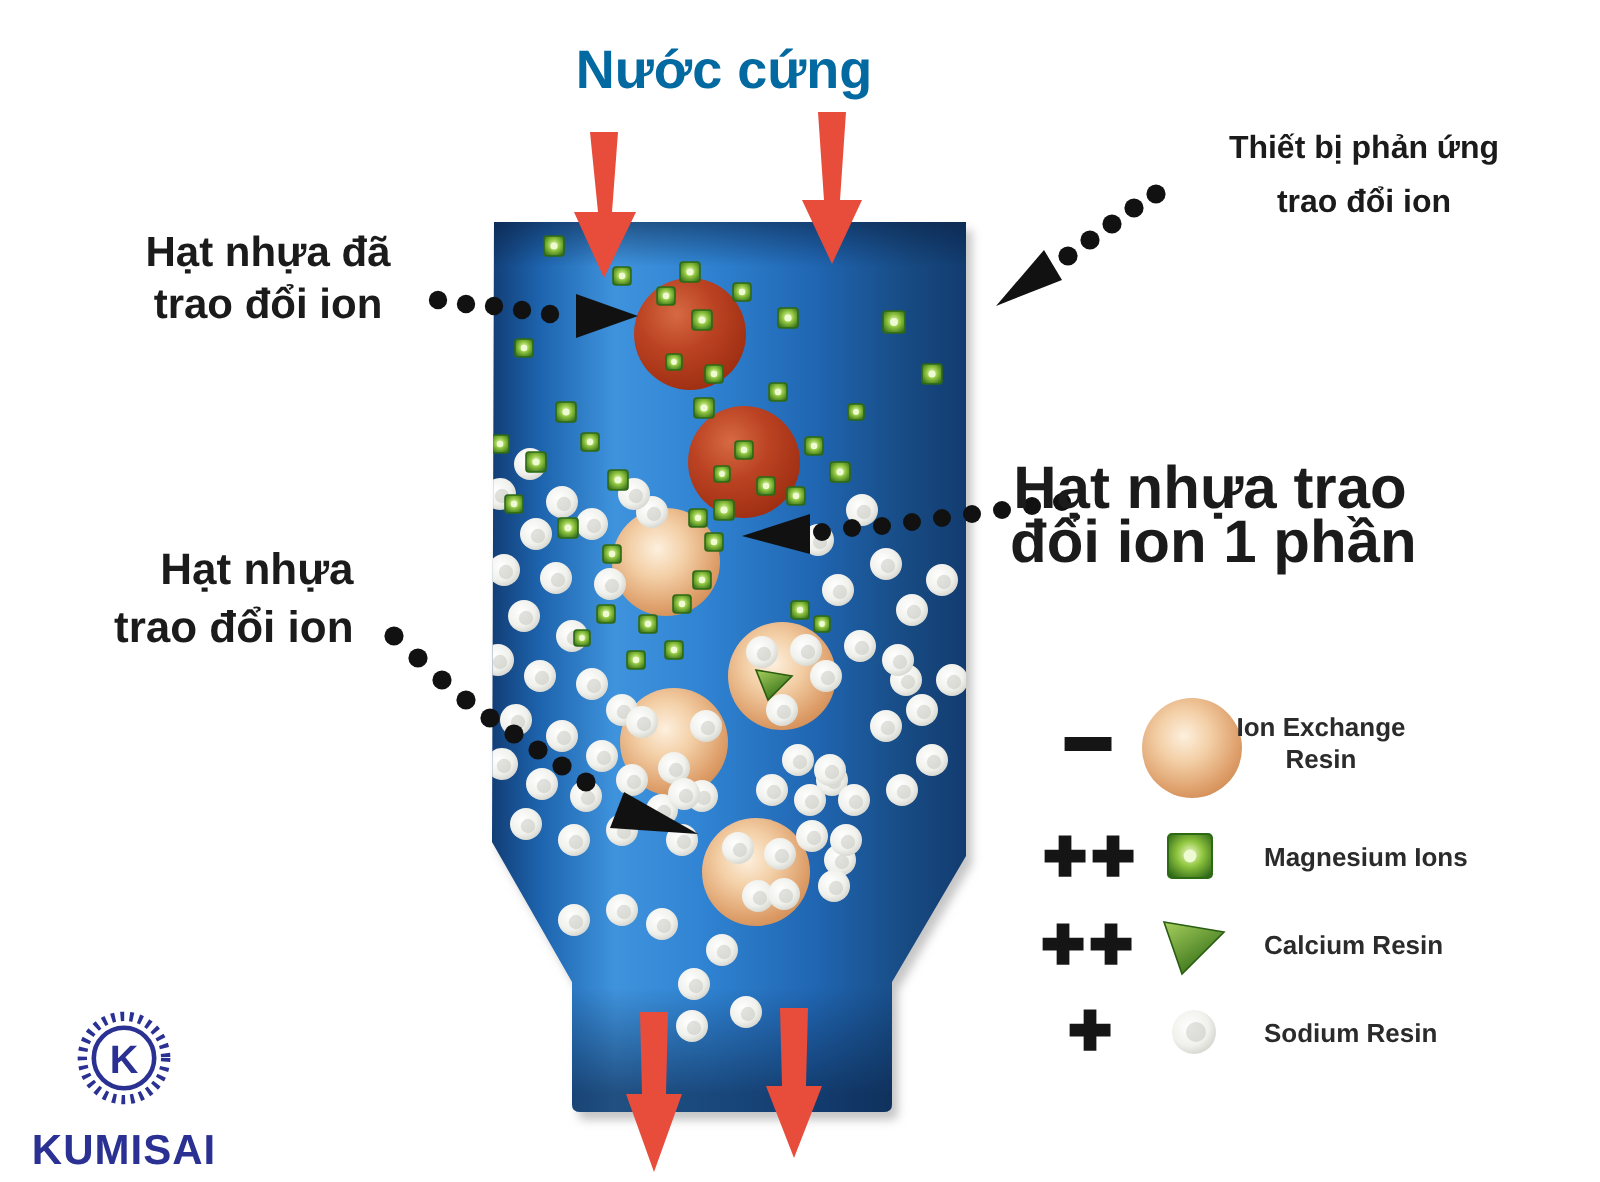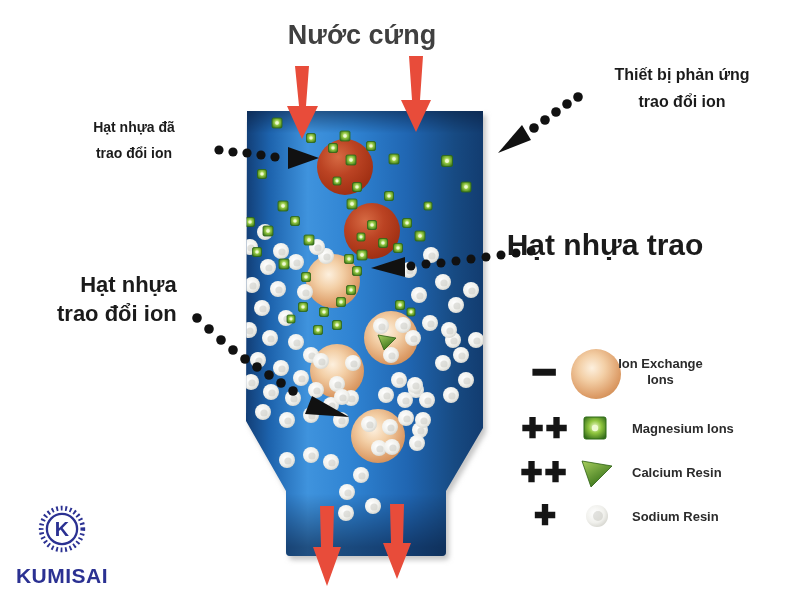--- a/index.html
+++ b/index.html
@@ -3,26 +3,26 @@
 <meta charset="utf-8">
 <style>
   html,body{margin:0;padding:0;background:#ffffff;}
   #stage{
     position:relative;width:800px;height:591px;background:#ffffff;overflow:hidden;
     font-family:"Liberation Sans","DejaVu Sans",sans-serif;
   }
   #diagram-svg{position:absolute;left:0;top:0;}
   .callout{
     position:absolute;color:#1b1b1b;font-weight:bold;line-height:26px;
-    font-size:14px;text-align:center;white-space:nowrap;
+    font-size:21px;text-align:center;white-space:nowrap;
   }
   .callout.left-align{text-align:right;}
   .page-title{
     position:absolute;left:262px;top:20px;width:200px;text-align:center;
-    font-size:27px;font-weight:bold;color:#404040;white-space:nowrap;
+    font-size:27px;font-weight:bold;color:#0369a1;white-space:nowrap;
   }
   .legend-label{
     position:absolute;color:#2b2b2b;font-weight:bold;font-size:13px;line-height:16px;
     white-space:nowrap;
   }
   .legend-label.center{text-align:center;white-space:normal;}
   .charge{font-family:"Liberation Sans","DejaVu Sans",sans-serif;font-weight:bold;
     fill:#151515;stroke:#151515;}
   #logo{
     position:absolute;left:8px;top:504px;width:108px;display:flex;
@@ -405,30 +405,31 @@
     <div>trao đổi ion</div>
   </div>
 
   <div class="callout" style="left:572px;top:61px;width:220px;font-size:16px;line-height:27px;">
     <div>Thiết bị phản ứng</div>
     <div>trao đổi ion</div>
   </div>
 
   <div class="callout" style="left:505px;top:231px;width:200px;font-size:30px;line-height:27px;">
     <div>Hạt nhựa trao</div>
+    <div>đổi ion 1 phần</div>
   </div>
 
   <div class="callout left-align" style="left:57px;top:270px;font-size:22px;line-height:29px;">
     <div>Hạt nhựa</div>
     <div>trao đổi ion</div>
   </div>
 
   <div class="legend-label center" style="left:608px;top:356px;width:105px;">
     <div>Ion Exchange</div>
-    <div>Ions</div>
+    <div>Resin</div>
   </div>
   <div class="legend-label" style="left:632px;top:421px;">Magnesium Ions</div>
   <div class="legend-label" style="left:632px;top:465px;">Calcium Resin</div>
   <div class="legend-label" style="left:632px;top:509px;">Sodium Resin</div>
 
   <div id="logo">
     <svg width="50" height="50" viewBox="0 0 48 48">
       <circle cx="24" cy="24" r="20" fill="none" stroke="#2b3192" stroke-width="4.5" stroke-dasharray="1.8 2.6"></circle>
       <circle cx="24" cy="24" r="14.5" fill="#ffffff" stroke="#2b3192" stroke-width="2.2"></circle>
       <text x="24" y="31" text-anchor="middle" font-size="19" font-weight="bold" fill="#2b3192" font-family="Liberation Sans, sans-serif">K</text>

